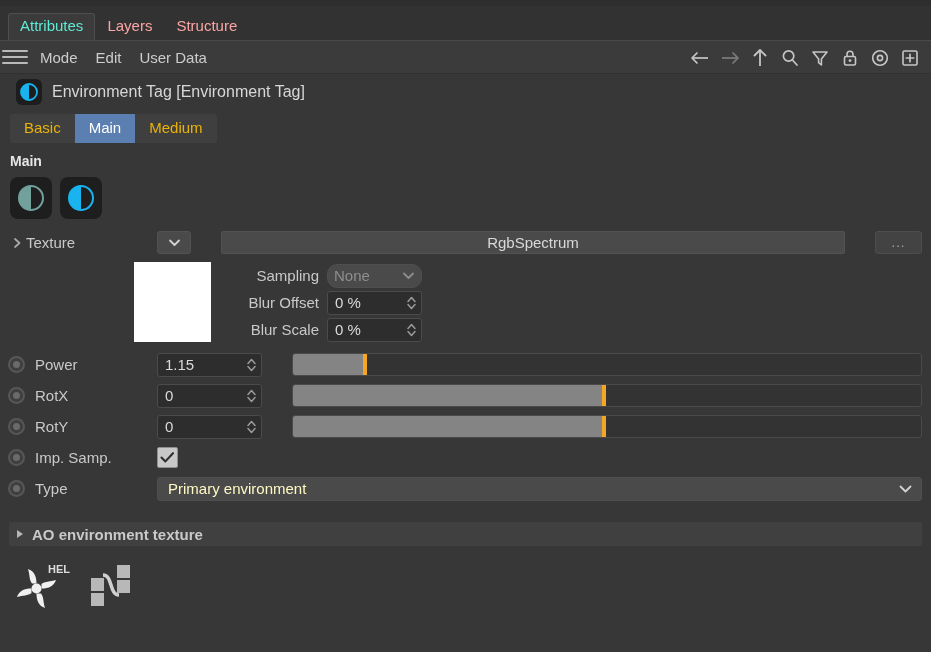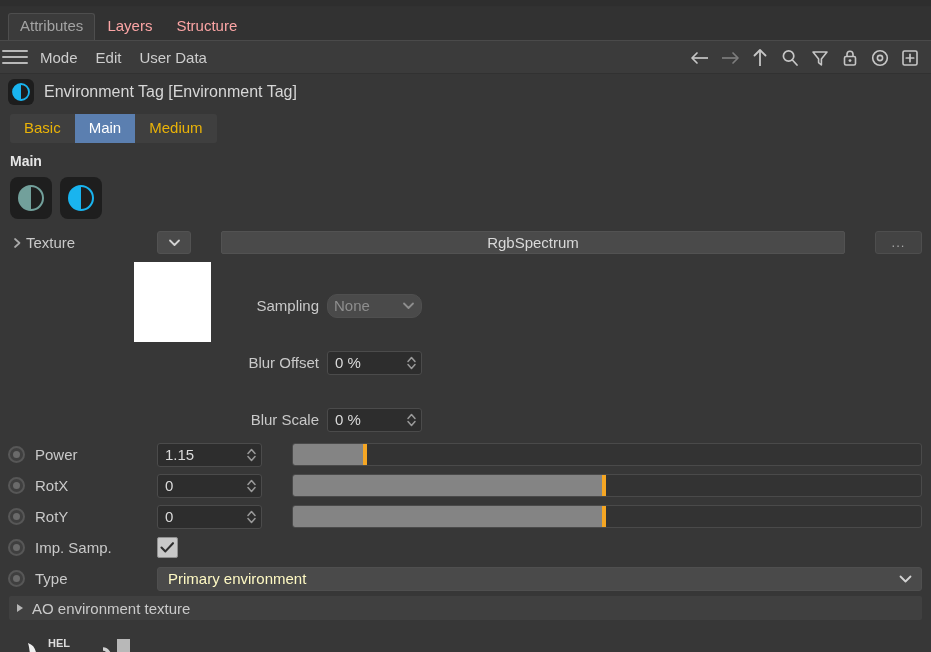--- a/index.html
+++ b/index.html
@@ -39,21 +39,21 @@
     border-bottom: 1px solid #4a4a4a;
   }
   .wtab {
     padding: 5px 12px 7px 12px;
     font-size: 15px;
     color: #fca5a5;
     line-height: 1;
     white-space: nowrap;
   }
   .wtab.active {
-    color: #a3a3a3;
+    color: #5eead4;
     background: #3b3b3b;
     border: 1px solid #4e4e4e;
     border-bottom: none;
     border-radius: 3px 3px 0 0;
     padding: 4px 11px 7px 11px;
   }
 
   
   .menurow {
     position: relative;
@@ -105,21 +105,21 @@
     justify-content: center;
     cursor: pointer;
   }
   .ticon svg { display: block; }
 
   
   .objheader {
     display: flex;
     align-items: center;
     height: 36px;
-    padding-left: 8px;
+    padding-left: 16px;
     background: #373737;
   }
   .objicon {
     width: 26px;
     height: 26px;
     border-radius: 6px;
     background: #1d1d1d;
     display: flex;
     align-items: center;
     justify-content: center;
@@ -293,21 +293,20 @@
     flex: none;
     cursor: pointer;
   }
   .samplefields {
     margin-left: 8px;
   }
   .sfrow {
     display: flex;
     align-items: center;
     height: 27px;
-    margin-top: 30px;
   }
   .sflabel {
     width: 100px;
     text-align: right;
     padding-right: 8px;
     font-size: 15px;
     color: #c9c9c9;
     white-space: nowrap;
   }
   .selbox {
@@ -411,27 +410,28 @@
     font-size: 15px;
     color: #fef9c3;
     cursor: pointer;
   }
 
   
   .groupbar {
     display: flex;
     align-items: center;
     height: 24px;
-    margin: 2px 9px 0 9px;
+    margin: 18px 9px 0 9px;
     background: #404040;
     border-radius: 2px;
     padding-left: 8px;
     font-size: 15px;
     color: #cacaca;
     cursor: pointer;
+    font-weight: bold;
   }
   .tri {
     width: 0; height: 0;
     border-left: 6px solid #b6b6b6;
     border-top: 4.5px solid transparent;
     border-bottom: 4.5px solid transparent;
     margin-right: 9px;
     flex: none;
   }
 

